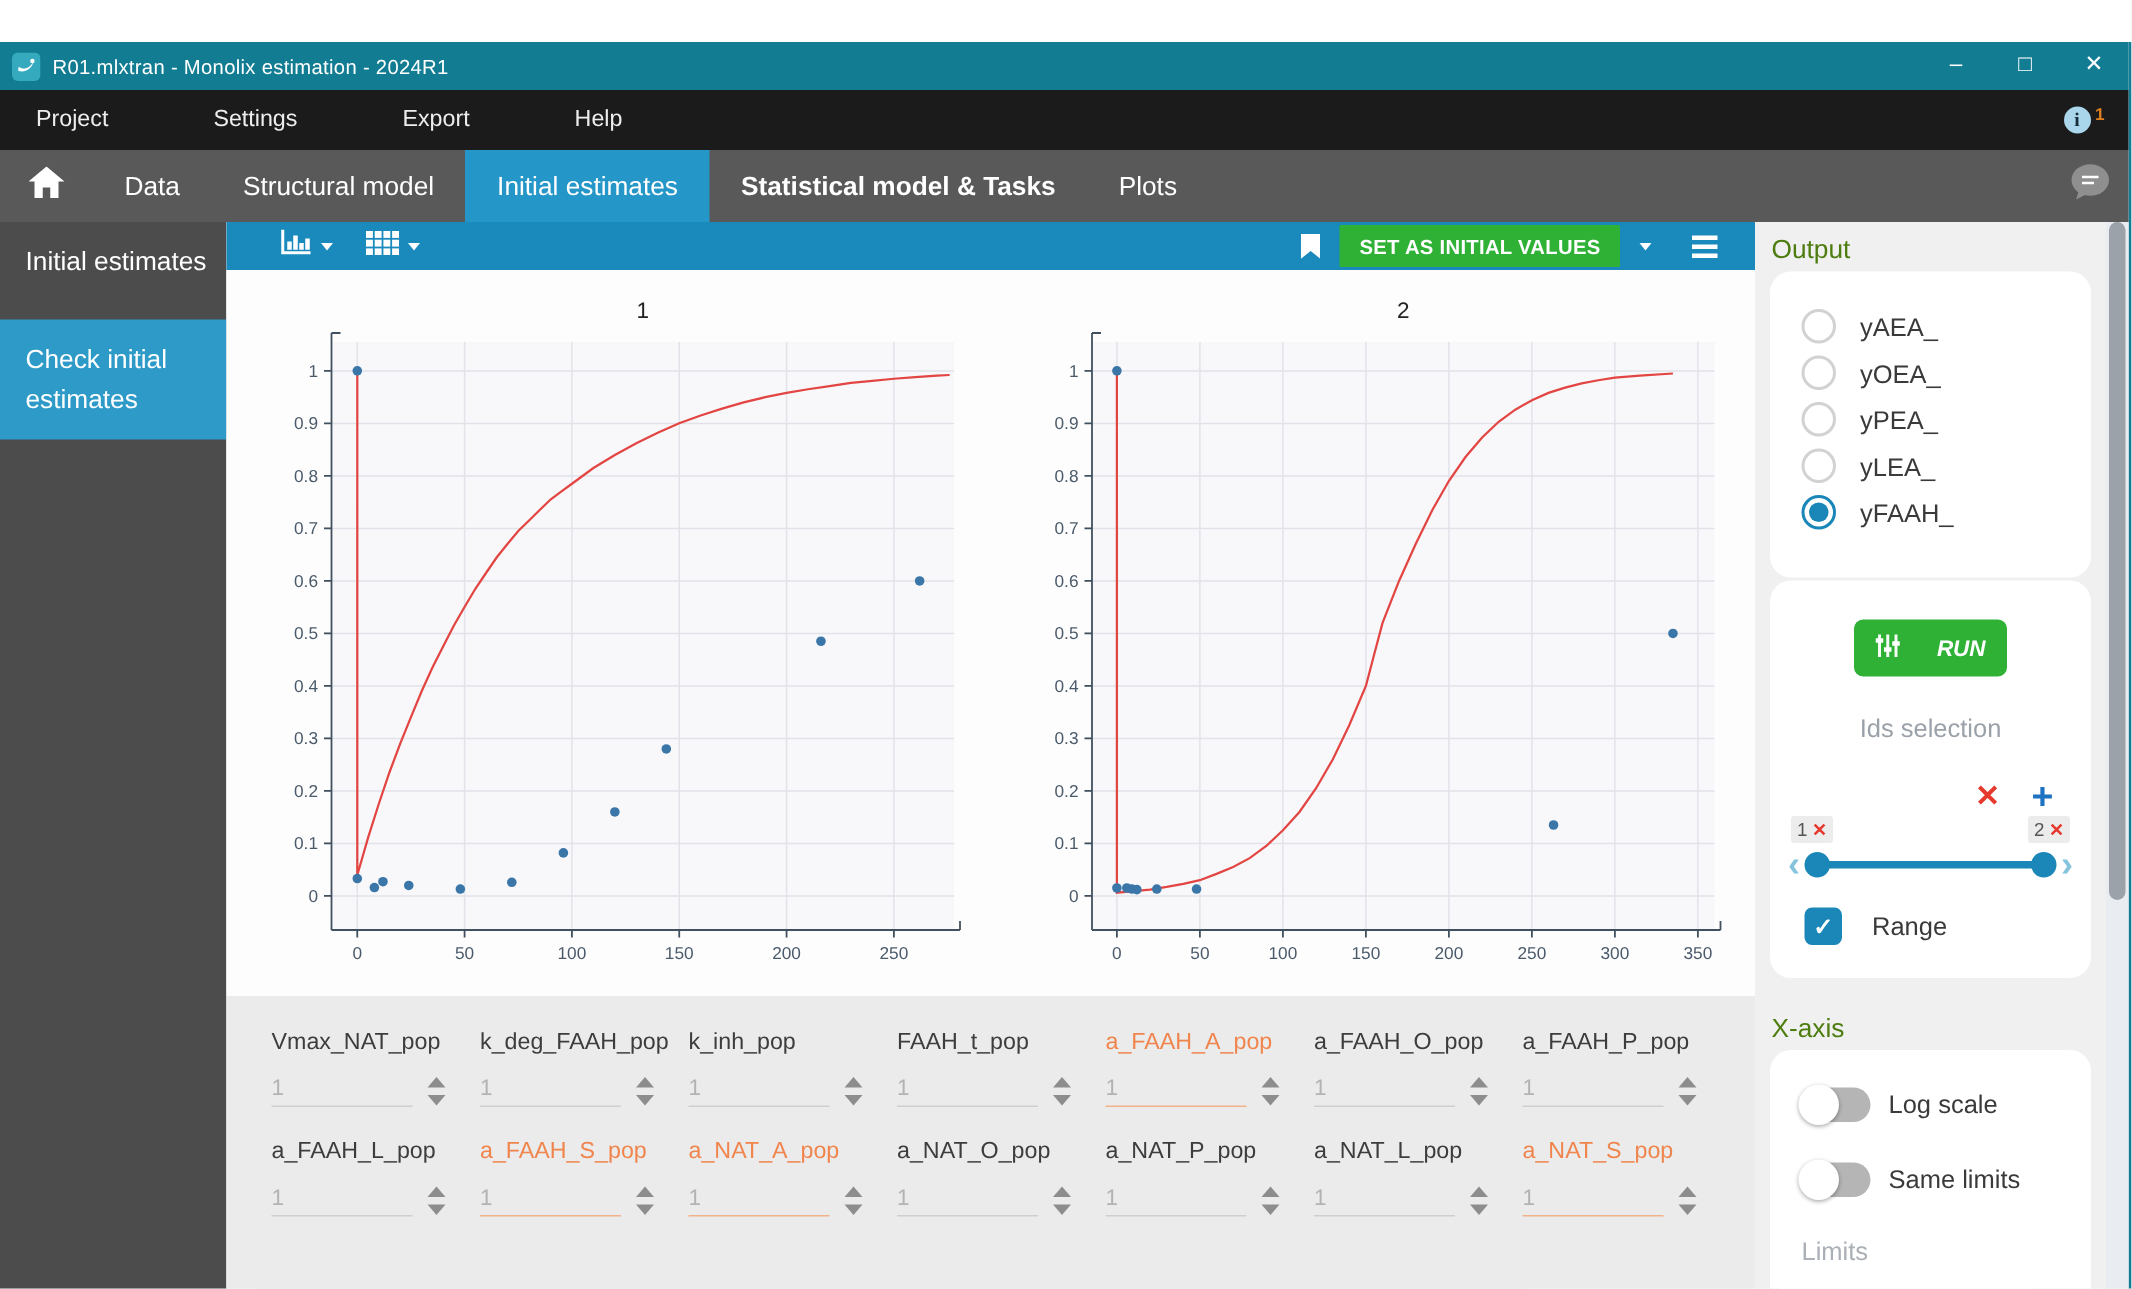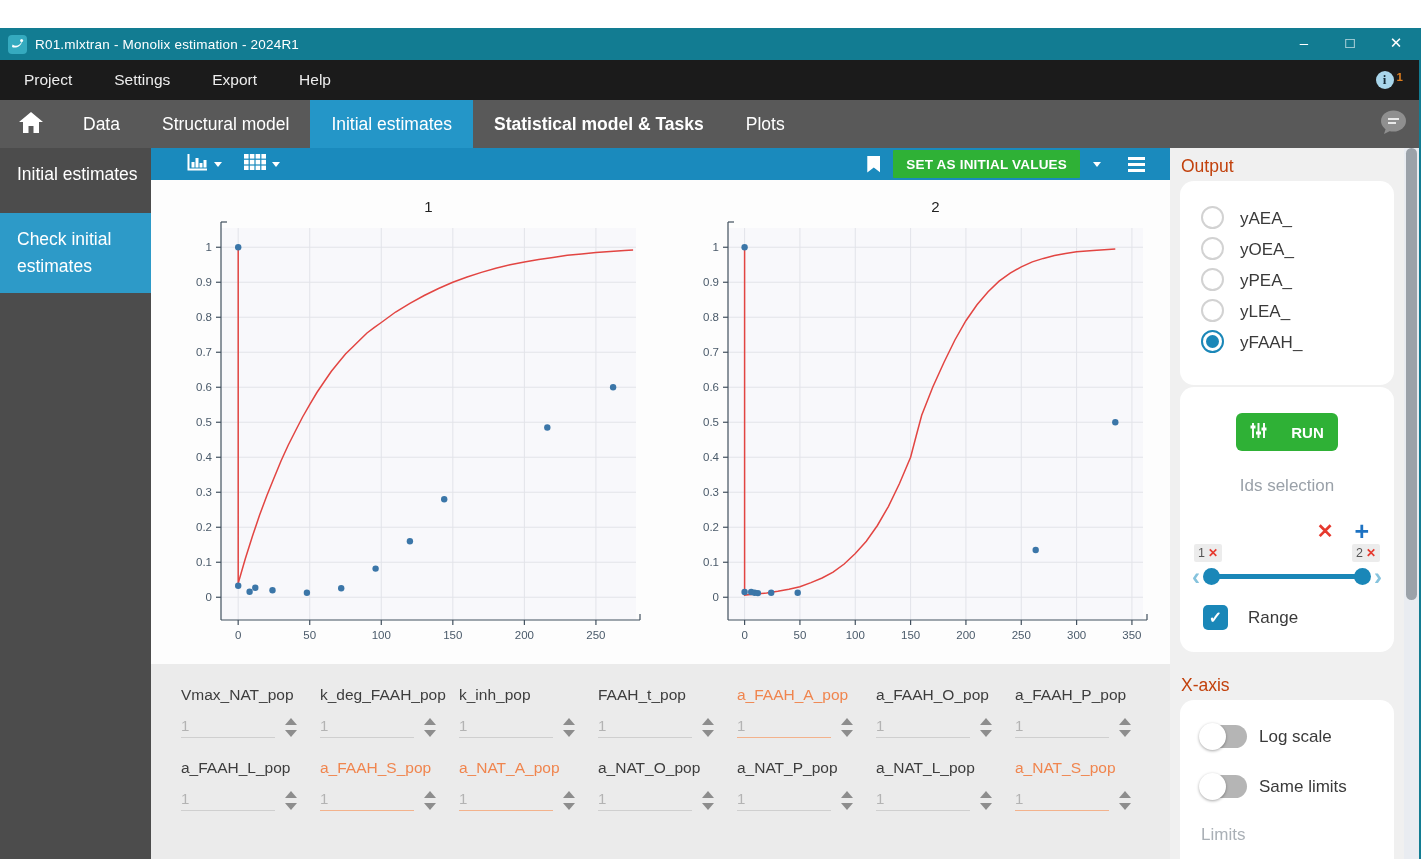--- a/index.html
+++ b/index.html
@@ -59,35 +59,35 @@
   .param.hl .plabel { color:#f0854e; }
   .pinput { display:flex; align-items:center; width:118px; }
   .pvalue { width:94px; color:#b3b3b3; font-size:15px; border-bottom:1px solid #cfcfcf; padding-bottom:3px; }
   .param.hl .pvalue { border-bottom-color:#f3b28c; }
   .spinners { display:flex; flex-direction:column; gap:5px; margin-left:10px; }
   .arr-up { width:0; height:0; border-left:6px solid transparent; border-right:6px solid transparent; border-bottom:7px solid #8d8d8d; }
   .arr-dn { width:0; height:0; border-left:6px solid transparent; border-right:6px solid transparent; border-top:7px solid #8d8d8d; }
 
   
   .rightpanel { flex:1; background:#f0f0f0; position:relative; overflow:hidden; }
-  .rp-heading { color:#c2410c; font-size:17.5px; margin:8px 0 4px 11px; }
+  .rp-heading { color:#4d7c0f; font-size:17.5px; margin:8px 0 4px 11px; }
   .card { background:#fff; border-radius:14px; margin:0 25px 0 10px; }
 
   .output-card { padding:25px 0 24px 21px; }
   .radio-row { display:flex; align-items:flex-end; gap:16px; margin-bottom:8px; }
   .radio { width:23px; height:23px; border-radius:50%; border:2px solid #d2d2d2; background:#fff;
            display:flex; align-items:center; justify-content:center; flex:0 0 23px; }
   .radio.sel { border-color:#1a87b8; }
   .radio.sel::after { content:""; width:13px; height:13px; border-radius:50%; background:#1a87b8; }
   .radio-label { font-size:17px; color:#3a3a3a; }
 
   .autoinit-card { padding:18px 12px 22px 12px; margin-top:2px; }
   .run-btn { width:102px; height:38px; background:#2fb136; border-radius:6px; margin:8px auto 0;
              display:flex; align-items:center; justify-content:center; gap:24px; color:#fff;
-             font-weight:bold; font-size:15px; }
+             font-weight:bold; font-size:15px;font-style:italic; }
   .ids-label { text-align:center; color:#9aa1a9; font-size:17px; margin-top:25px; }
   .icons-row { display:flex; justify-content:flex-end; align-items:center; gap:21px; margin-top:25px; padding-right:13px; }
   .red-x { color:#e6392e; font-weight:bold; font-size:20px; line-height:1; }
   .blue-plus { color:#1d72c2; font-weight:bold; font-size:25px; line-height:.8; }
   .chips-row { display:flex; justify-content:space-between; margin-top:3px; padding:0 2px; }
   .chip { background:#ececec; border-radius:2px; padding:2px 4px; font-size:12.5px; color:#555;
           display:flex; align-items:center; gap:3px; }
   .chip .x { color:#e6392e; font-weight:bold; font-size:12px; }
   .slider-row { display:flex; align-items:center; margin-top:5px; gap:3px; }
   .chev { color:#86c3dd; font-size:24px; line-height:.8; font-weight:bold; }
@@ -126,21 +126,21 @@
     </span>
     <span class="title">R01.mlxtran - Monolix estimation - 2024R1</span>
     <div class="win-btns">
       <span class="win-btn">–</span>
       <span class="win-btn">□</span>
       <span class="win-btn">✕</span>
     </div>
   </div>
 
   <div class="menubar">
-    <div id="menu-items" style="display:flex;">
+    <div id="menu-items" style="display:flex;gap:28px;">
         <div class="menu-item">Project</div>
         <div class="menu-item">Settings</div>
         <div class="menu-item">Export</div>
         <div class="menu-item">Help</div>
       </div>
     <div class="menu-right">
       <span class="info-circle">i</span>
       <span class="info-count">1</span>
     </div>
   </div>

